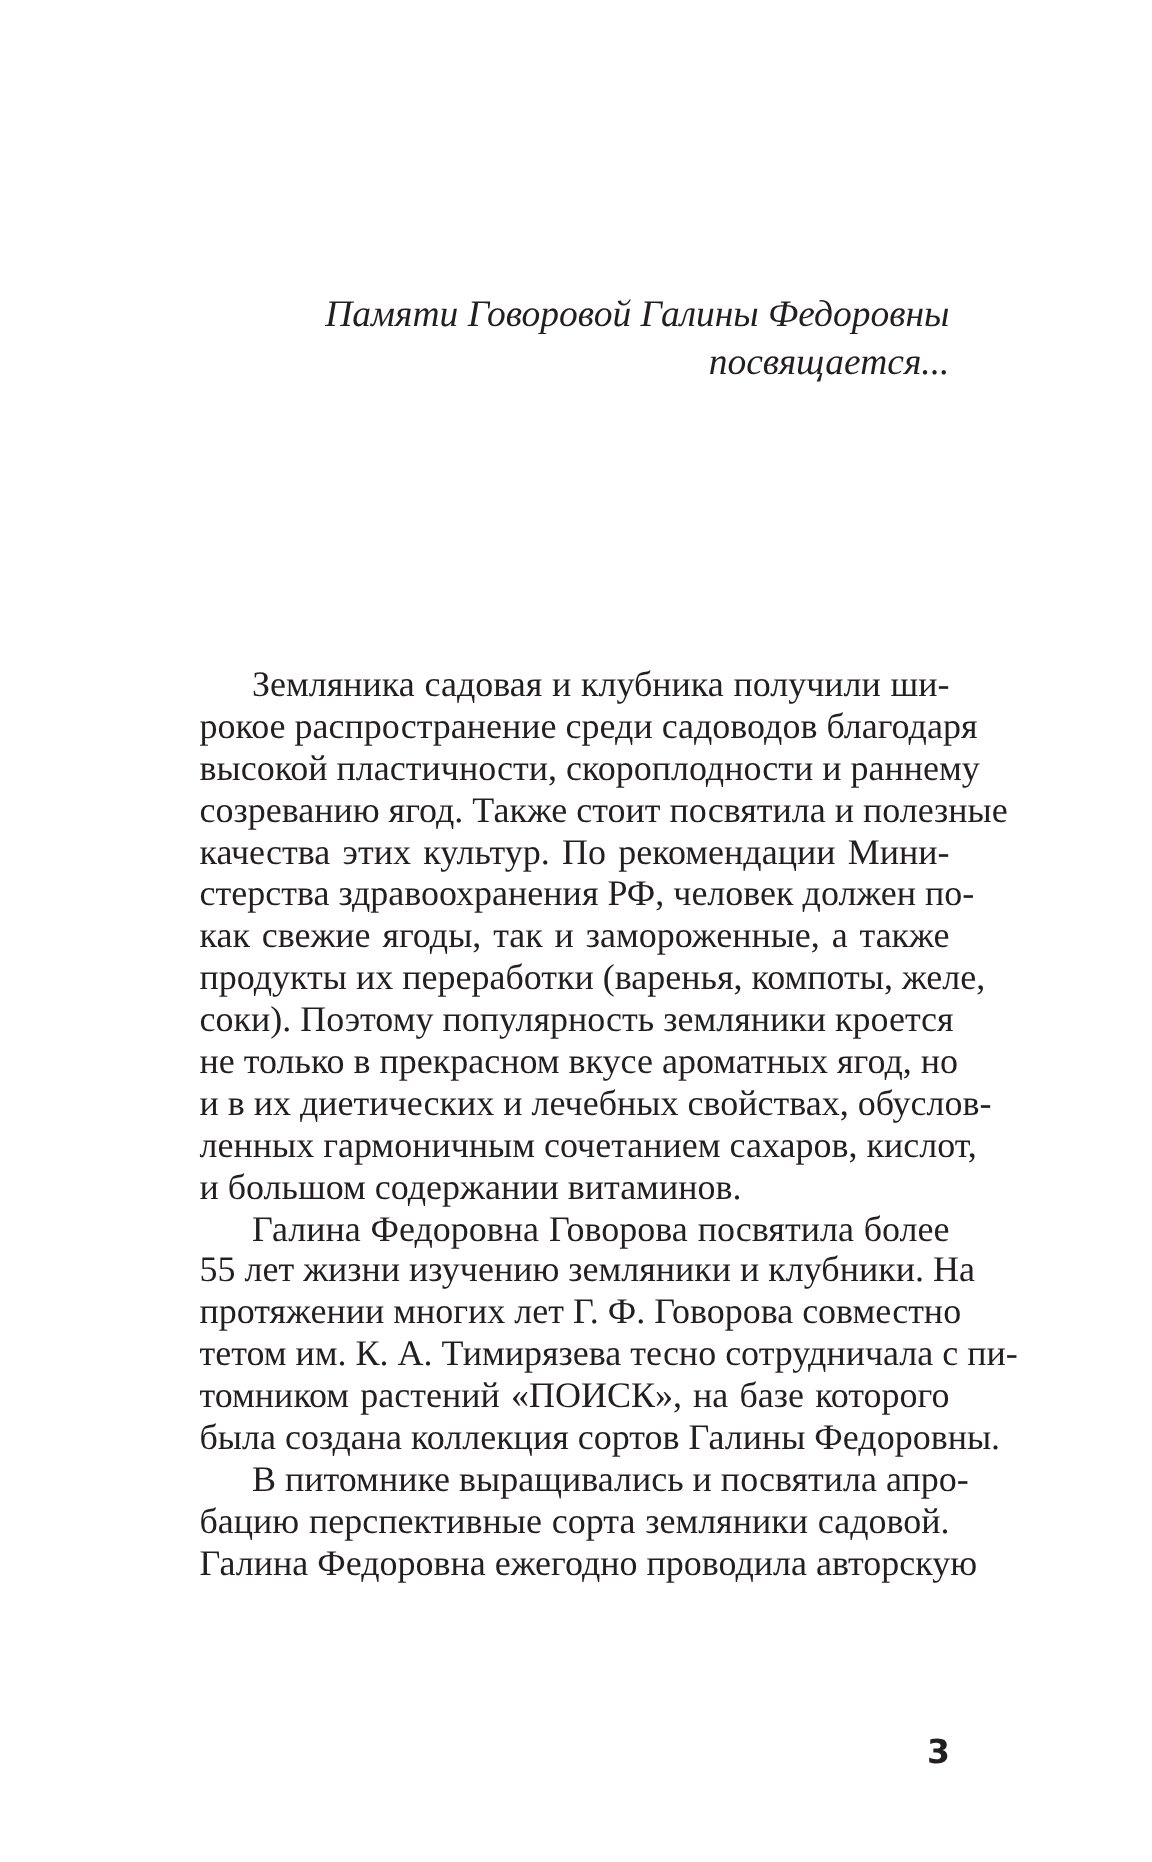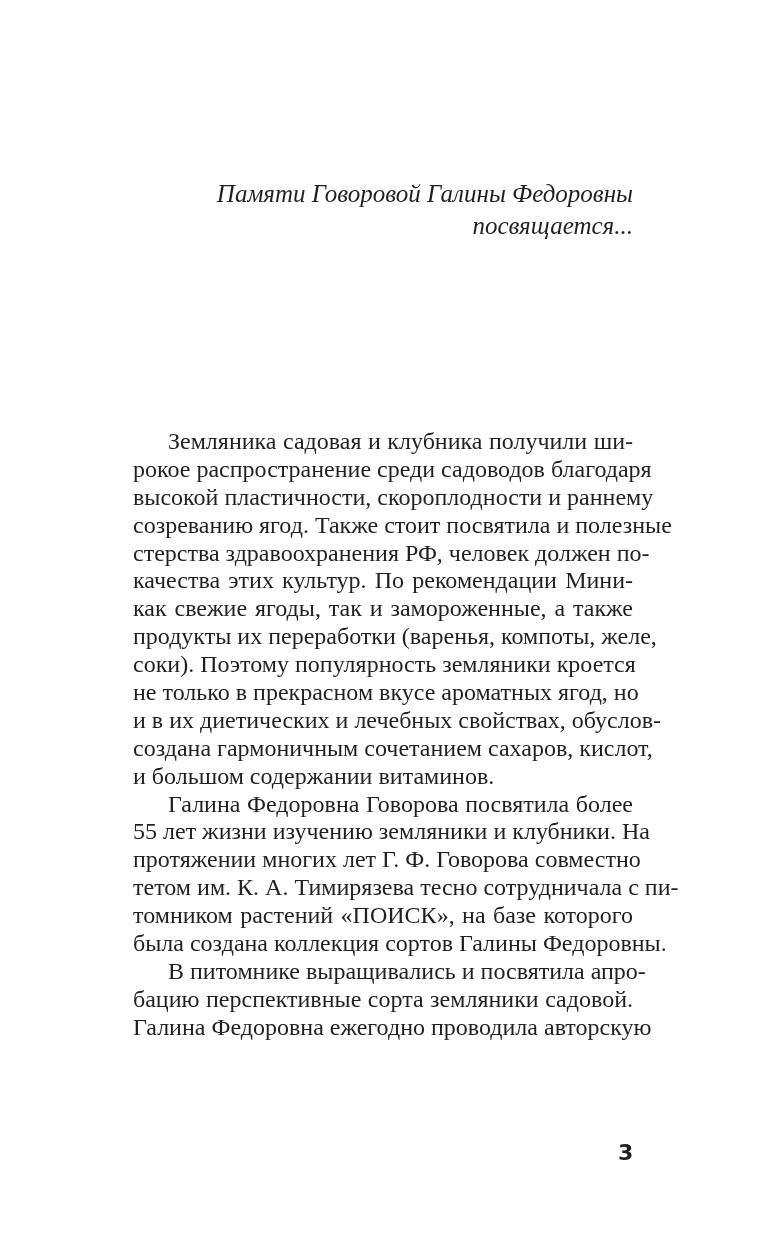--- a/index.html
+++ b/index.html
@@ -10,21 +10,21 @@
     body {
       width: 768px;
       height: 1241px;
       position: relative;
       overflow: hidden;
       color: #231f20;
       font-family: "Liberation Serif", "DejaVu Serif", serif;
     }
     .page {
       position: absolute;
-      left: 0; top: 0;
+      left: 0; top: 16px;
       width: 768px;
       height: 1068px;
     }
     .dedication {
       position: absolute;
       top: 178px;
       right: 135px;
       width: 500px;
       text-align: right;
       font-style: italic;
@@ -76,28 +76,28 @@
     <span class="line">посвящается...</span>
   </div>
 
   <div class="body-text">
 
     <div>
       <span class="line indent">Земляника садовая и клубника получили ши-</span>
       <span class="line">рокое распространение среди садоводов благодаря</span>
       <span class="line">высокой пластичности, скороплодности и раннему</span>
       <span class="line">созреванию ягод. Также стоит посвятила и полезные</span>
+      <span class="line">качества этих культур. По рекомендации Мини-</span>
       <span class="line">стерства здравоохранения РФ, человек должен по-</span>
-      <span class="line">качества этих культур. По рекомендации Мини-</span>
       <span class="line">как свежие ягоды, так и замороженные, а также</span>
       <span class="line">продукты их переработки (варенья, компоты, желе,</span>
       <span class="line">соки). Поэтому популярность земляники кроется</span>
       <span class="line">не только в прекрасном вкусе ароматных ягод, но</span>
       <span class="line">и в их диетических и лечебных свойствах, обуслов-</span>
-      <span class="line">создана гармоничным сочетанием сахаров, кислот,</span>
+      <span class="line">ленных гармоничным сочетанием сахаров, кислот,</span>
       <span class="line last">и большом содержании витаминов.</span>
     </div>
 
     <div>
       <span class="line indent">Галина Федоровна Говорова посвятила более</span>
       <span class="line">55 лет жизни изучению земляники и клубники. На</span>
       <span class="line">протяжении многих лет Г. Ф. Говорова совместно</span>
       <span class="line">тетом им. К. А. Тимирязева тесно сотрудничала с пи-</span>
       <span class="line">томником растений «ПОИСК», на базе которого</span>
       <span class="line last">была создана коллекция сортов Галины Федоровны.</span>

